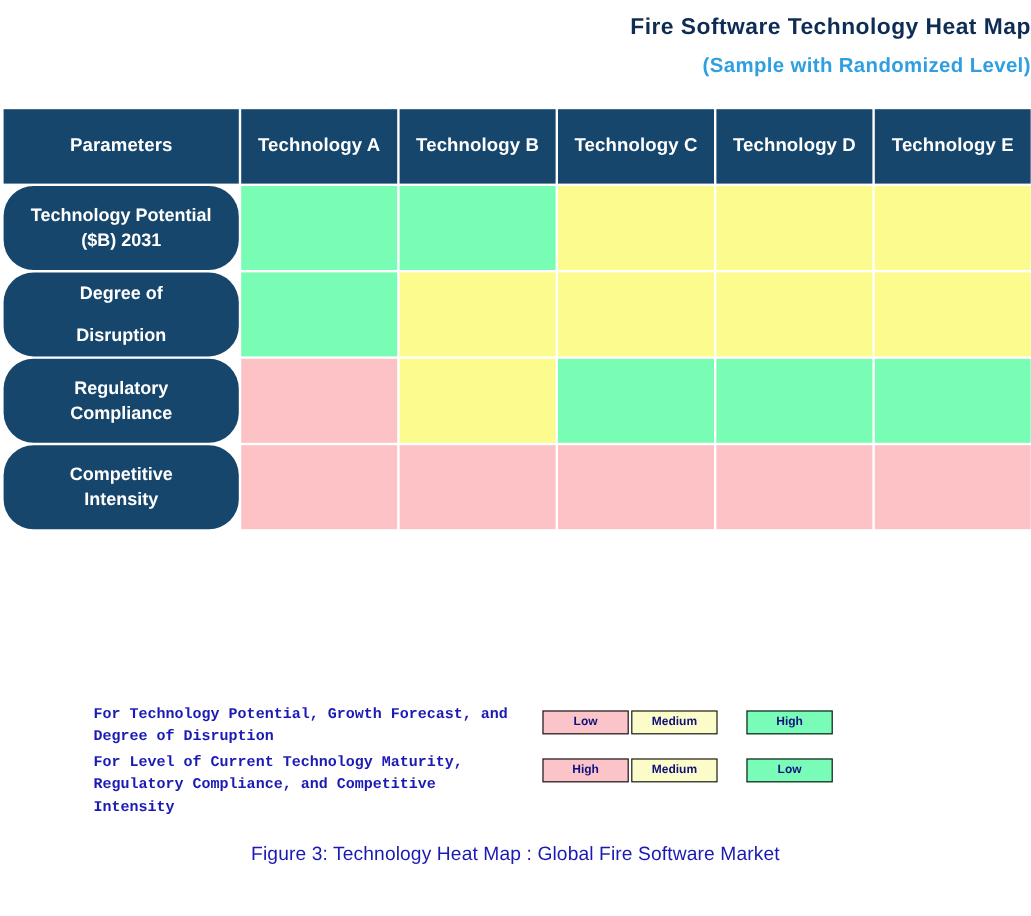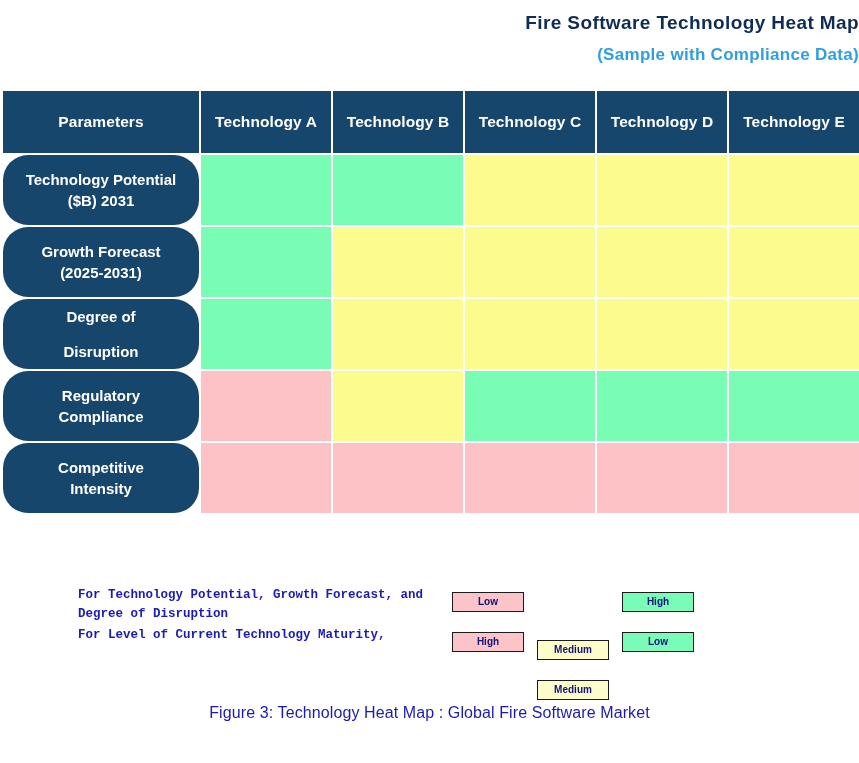--- a/index.html
+++ b/index.html
@@ -129,21 +129,21 @@
     height: 20px;
     border: 1px solid #1b1b1b;
     box-sizing: border-box;
     font-size: 10px;
     font-weight: bold;
     color: #11117c;
     text-align: center;
     line-height: 18px;
   }
   .swatch.s0 { left: 0px; }
-  .swatch.s1 { left: 85px; margin-top: 48px; }
+  .swatch.s1 { left: 74px; }
   .swatch.s2 { left: 170px; }
   .swatch.pink   { background: #fbc4c8; }
   .swatch.yellow { background: #fcfcca; }
   .swatch.green  { background: #79fcb8; }
 
   
   #caption {
     position: absolute;
     left: 0;
     top: 681px;
@@ -153,21 +153,21 @@
     color: #1a1ab4;
     letter-spacing: 0.1px;
     margin-top: 23px;
   }
 </style>
 </head>
 <body>
 
 <div id="title-block">
   <div id="main-title">Fire Software Technology Heat Map</div>
-  <div id="sub-title">(Sample with Compliance Data)</div>
+  <div id="sub-title">(Sample with Randomized Level)</div>
 </div>
 
 <div id="heatmap-wrap">
   <table id="heatmap">
     <thead>
       <tr>
         <th class="head-cell head-params">Parameters</th>
         <th class="head-cell head-tech">Technology A</th>
         <th class="head-cell head-tech">Technology B</th>
         <th class="head-cell head-tech">Technology C</th>
@@ -181,31 +181,20 @@
             <div>Technology Potential</div>
             <div>($B) 2031</div>
           </td>
           <td class="cell green"></td>
           <td class="cell green"></td>
           <td class="cell yellow"></td>
           <td class="cell yellow"></td>
           <td class="cell yellow"></td>
         </tr>
         <tr>
-          <td class="row-label">
-            <div>Growth Forecast</div>
-            <div>(2025-2031)</div>
-          </td>
-          <td class="cell green"></td>
-          <td class="cell yellow"></td>
-          <td class="cell yellow"></td>
-          <td class="cell yellow"></td>
-          <td class="cell yellow"></td>
-        </tr>
-        <tr>
           <td class="row-label wide-lines">
             <div>Degree of</div>
             <div>Disruption</div>
           </td>
           <td class="cell green"></td>
           <td class="cell yellow"></td>
           <td class="cell yellow"></td>
           <td class="cell yellow"></td>
           <td class="cell yellow"></td>
         </tr>
@@ -245,20 +234,21 @@
     <div class="swatches">
       <div class="swatch s0 pink">Low</div>
       <div class="swatch s1 yellow">Medium</div>
       <div class="swatch s2 green">High</div>
     </div>
   </div>
 
   <div class="legend-row">
     <div class="legend-text">
       <div>For Level of Current Technology Maturity,</div>
+      <div>Regulatory Compliance, and Competitive Intensity</div>
     </div>
     <div class="swatches">
       <div class="swatch s0 pink">High</div>
       <div class="swatch s1 yellow">Medium</div>
       <div class="swatch s2 green">Low</div>
     </div>
   </div>
 
 </div>
 

